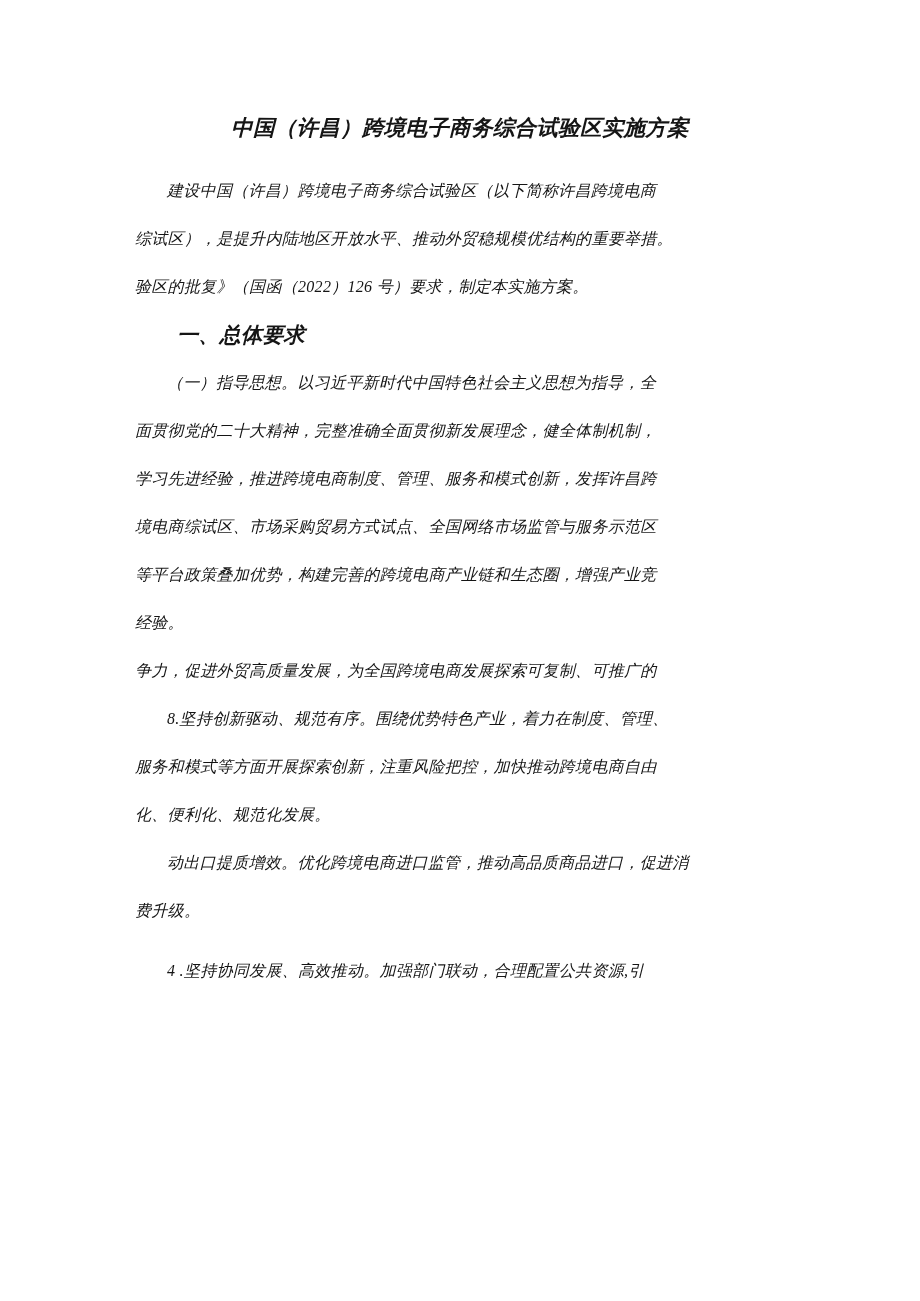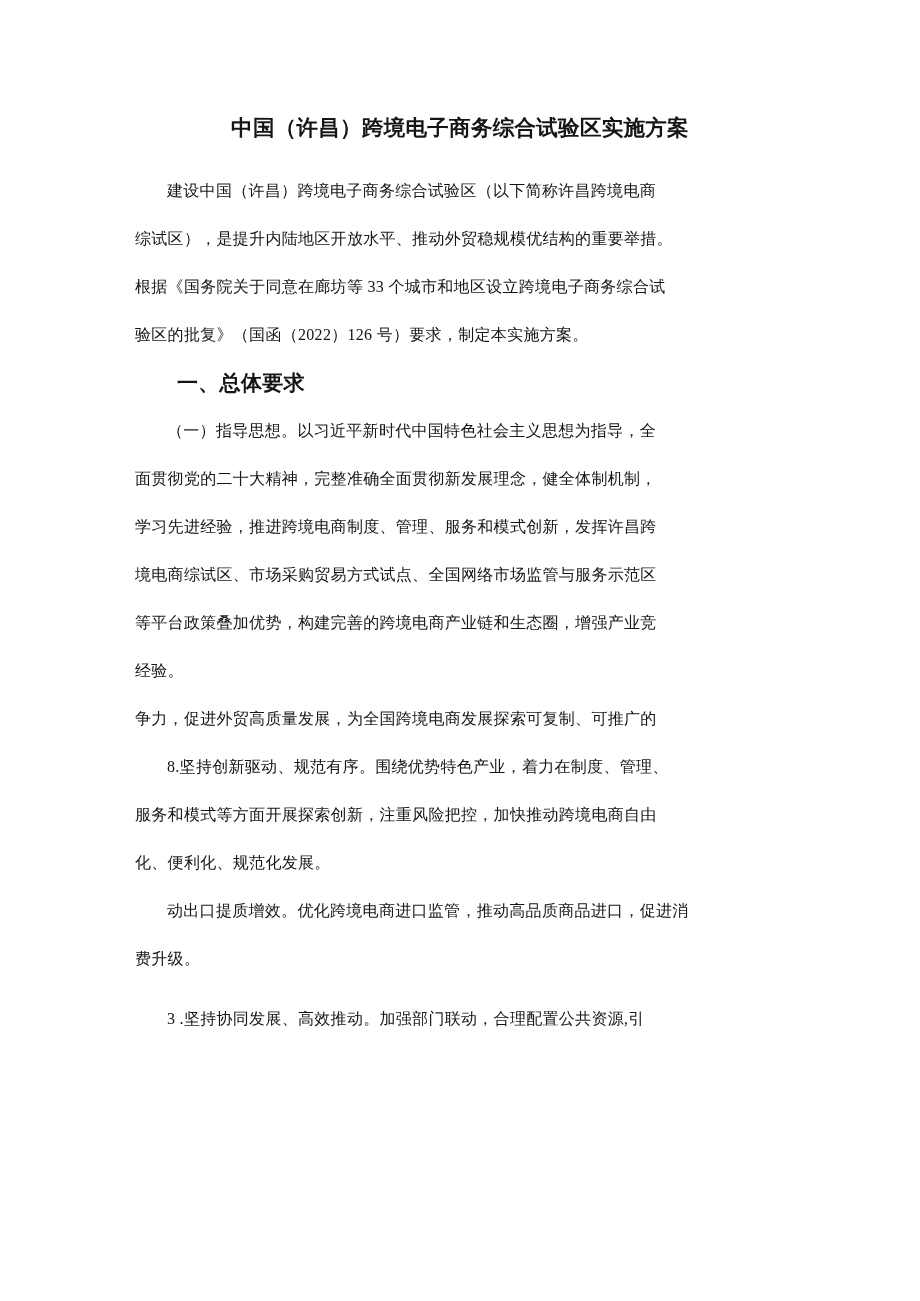--- a/index.html
+++ b/index.html
@@ -13,20 +13,21 @@
     overflow: hidden;
     color: #151515;
   }
   .page {
     box-sizing: border-box;
     width: 920px;
     height: 1301px;
     padding: 104px 135px 0 135px;
     background: #ffffff;
     font-family: "Liberation Serif", "DejaVu Serif", serif;
+    font-style: italic;
   }
   .title {
     height: 48px;
     line-height: 48px;
     text-align: center;
     font-family: "Liberation Sans", "DejaVu Sans", sans-serif;
     font-weight: 700;
     font-size: 21.5px;
     letter-spacing: 0.3px;
     margin: 0 -20px 15px -20px; 
@@ -58,21 +59,20 @@
 </head>
 <body>
 
 <div class="page">
 
   <div class="title">中国（许昌）跨境电子商务综合试验区实施方案</div>
 
   <p class="para">
     <span class="line">建设中国（许昌）跨境电子商务综合试验区（以下简称许昌跨境电商</span>
     <span class="line">综试区），是提升内陆地区开放水平、推动外贸稳规模优结构的重要举措。</span>
-    <span class="line">根据《国务院关于同意在廊坊等 33 个城市和地区设立跨境电子商务综合试</span>
     <span class="line">验区的批复》（国函（2022）126 号）要求，制定本实施方案。</span>
   </p>
 
   <p class="para heading">
     <span class="line">一、总体要求</span>
   </p>
 
   <p class="para">
     <span class="line">（一）指导思想。以习近平新时代中国特色社会主义思想为指导，全</span>
     <span class="line">面贯彻党的二十大精神，完整准确全面贯彻新发展理念，健全体制机制，</span>
@@ -89,16 +89,16 @@
     <span class="line">服务和模式等方面开展探索创新，注重风险把控，加快推动跨境电商自由</span>
     <span class="line">化、便利化、规范化发展。</span>
   </p>
 
   <p class="para">
     <span class="line">动出口提质增效。优化跨境电商进口监管，推动高品质商品进口，促进消</span>
     <span class="line">费升级。</span>
   </p>
 
   <p class="para extra-gap">
-    <span class="line">3 .坚持协同发展、高效推动。加强部门联动，合理配置公共资源,引</span>
+    <span class="line">4 .坚持协同发展、高效推动。加强部门联动，合理配置公共资源,引</span>
   </p>
 
 </div>
 
 </body></html>

